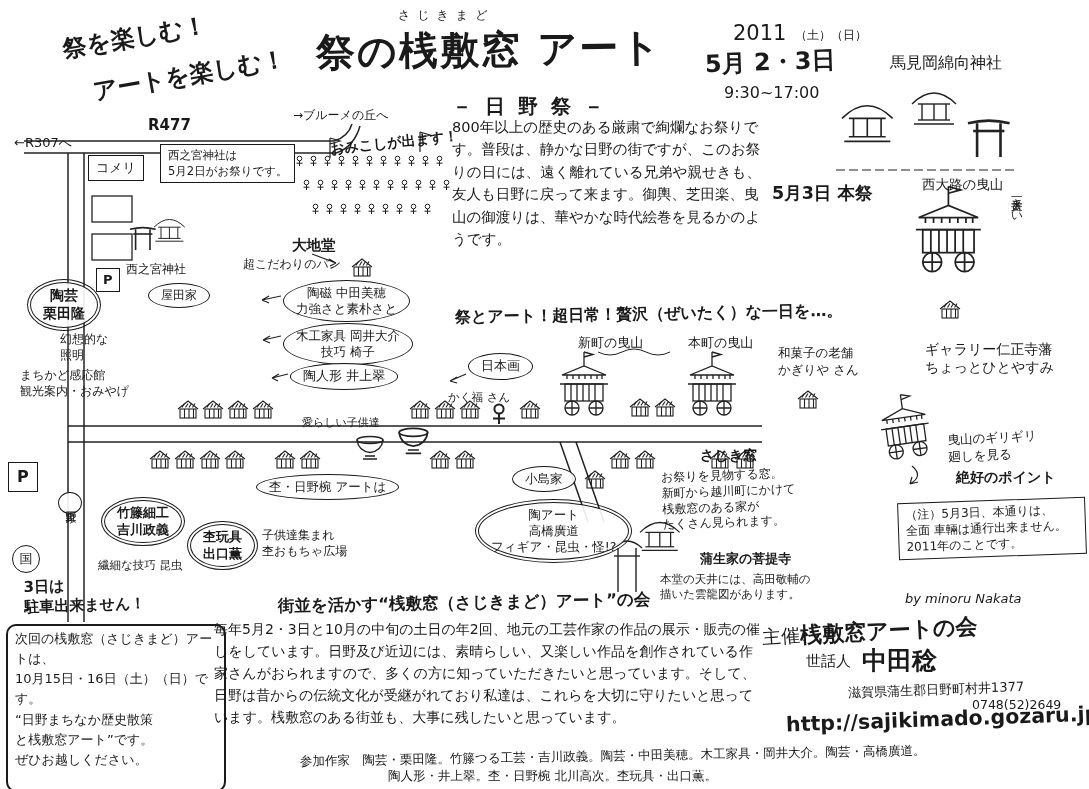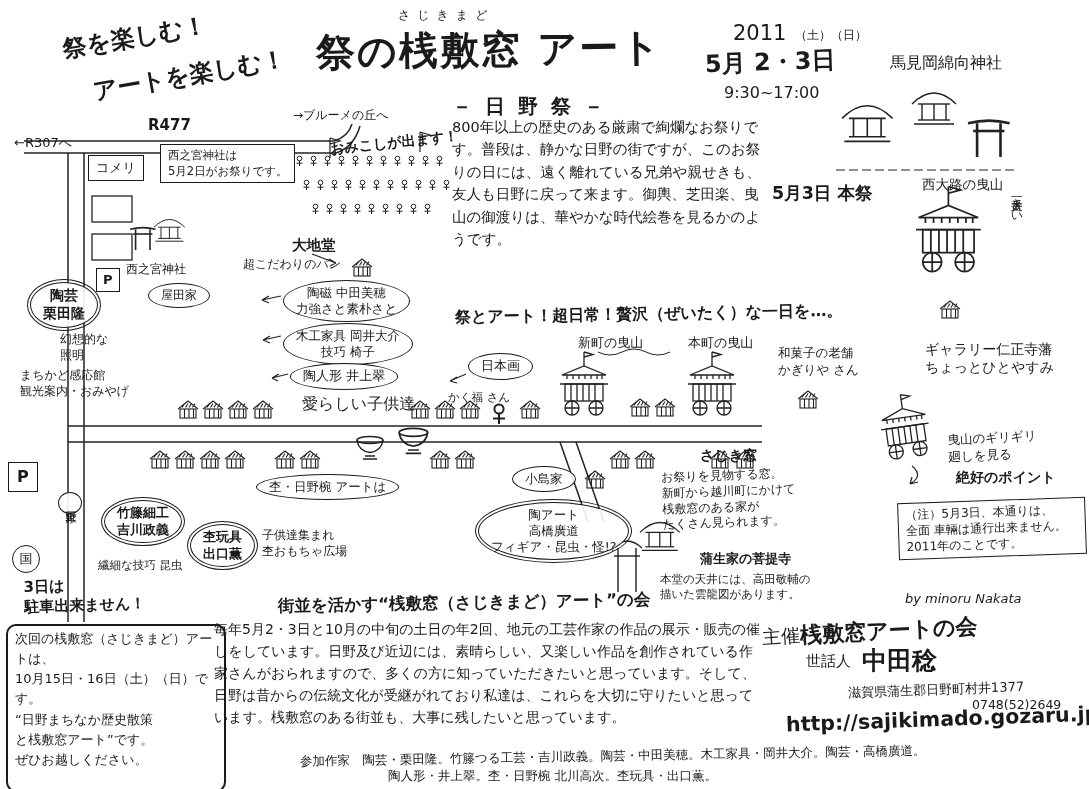--- a/index.html
+++ b/index.html
@@ -225,21 +225,21 @@
   <div class="t" style="left:48px;top:332px;font-size:12px;margin-left:12px;">幻想的な
 照明</div>
   <div class="t" style="left:20px;top:368px;font-size:12px;">まちかど感応館
 観光案内・おみやげ</div>
 
   <div class="oval" style="left:283px;top:323px;font-size:12.5px;">木工家具 岡井大介
 技巧 椅子</div>
   <div class="oval" style="left:283px;top:280px;font-size:12.5px;">陶磁 中田美穂
 力強さと素朴さと</div>
   <div class="oval" style="left:290px;top:363px;font-size:13px;">陶人形 井上翠</div>
-  <div class="t" style="left:302px;top:393px;font-size:16px;font-family:Liberation Serif, serif;">愛らしい子供達</div>
+  <div class="t" style="left:302px;top:415px;font-size:11px;font-family:Liberation Serif, serif;">愛らしい子供達</div>
   <div class="oval" style="left:468px;top:353px;font-size:13px;">日本画</div>
   <div class="t" style="left:448px;top:390px;font-size:11.5px;">かく福 さん</div>
 
   <div class="t" style="left:578px;top:334px;font-size:13px;">新町の曳山</div>
   <div class="t" style="left:688px;top:334px;font-size:13px;">本町の曳山</div>
   <div class="t" style="left:778px;top:345px;font-size:12.5px;">和菓子の老舗
 かぎりや さん</div>
 
   <div class="t b" style="left:772px;top:182px;font-size:17.5px;">5月3日 本祭</div>
 

